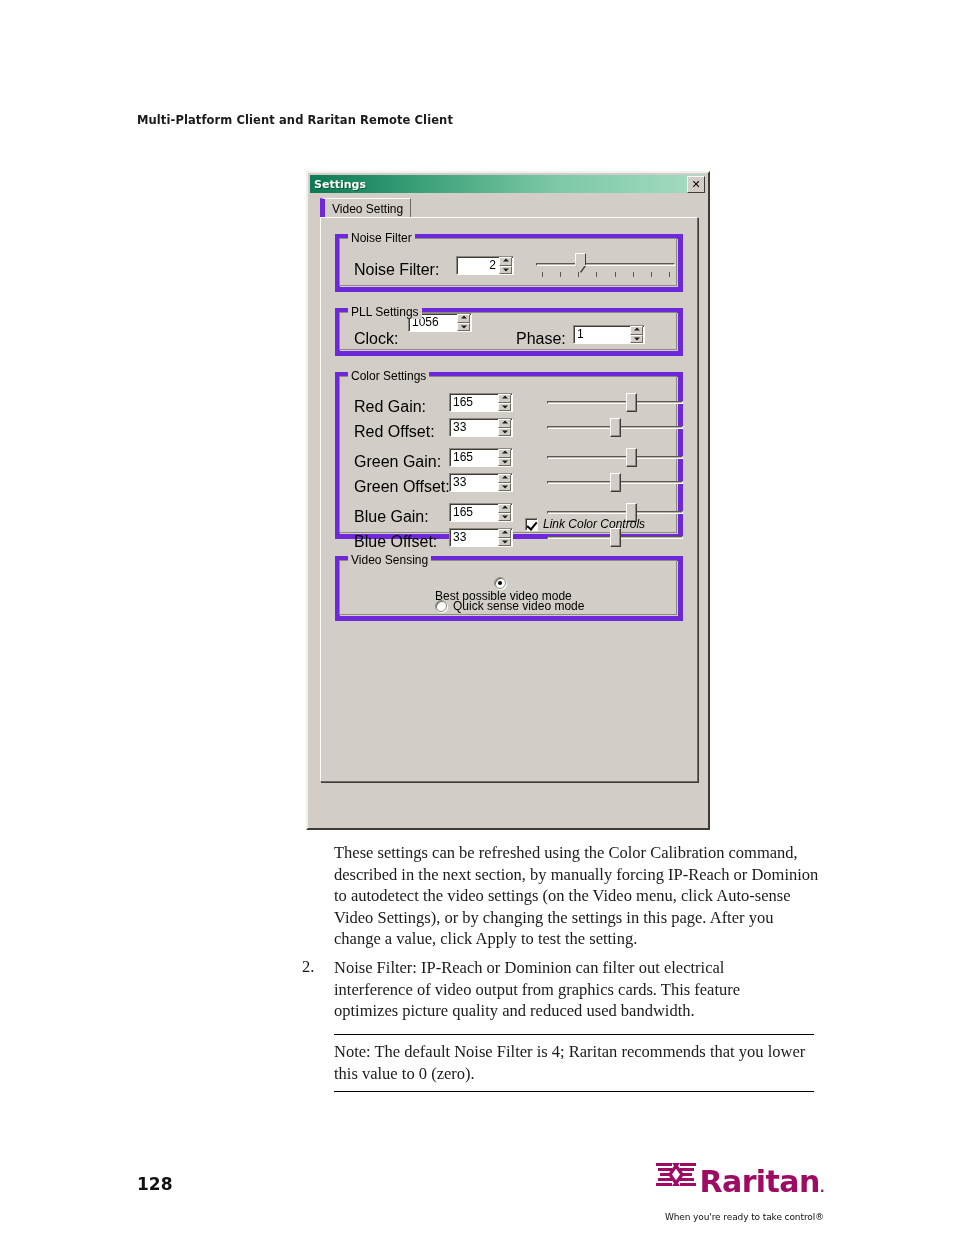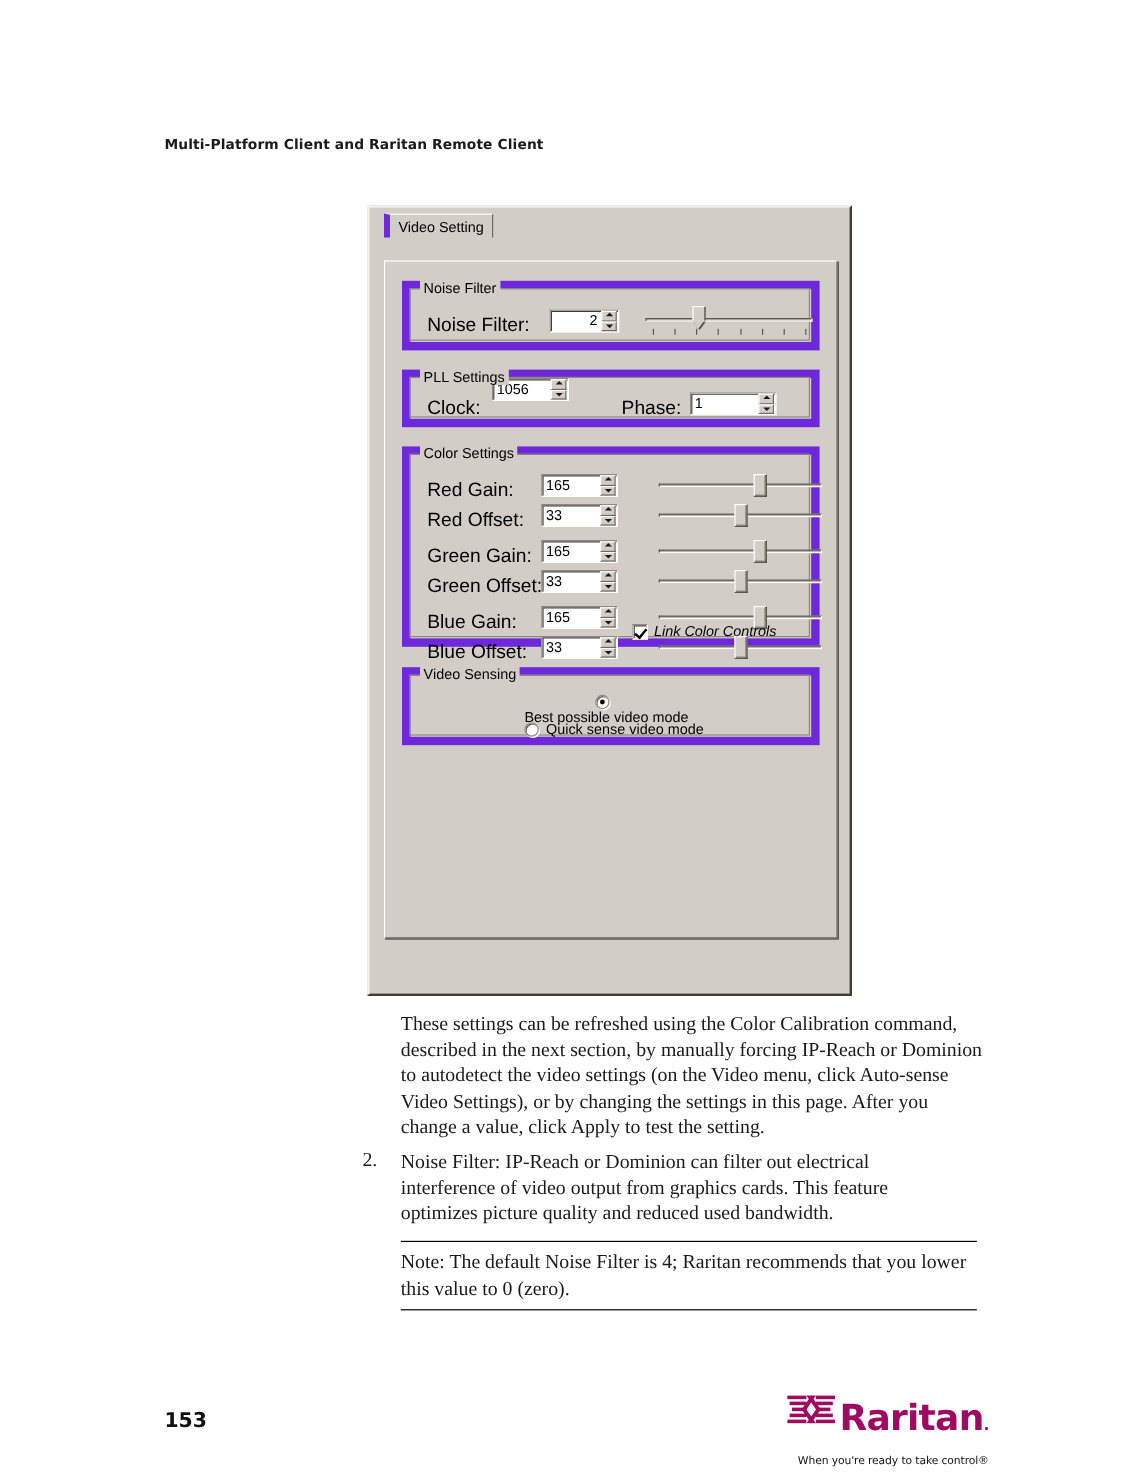--- a/index.html
+++ b/index.html
@@ -135,21 +135,21 @@
     border-left: 1px solid #fdfdfb;
     border-right: 1px solid #6e6a64;
     border-bottom: 1px solid #6e6a64;
     box-shadow: 1px 1px 0 #3f3c38;
     box-sizing: border-box;
   }
 
   
   .group {
     position: absolute;
-    border: 7px solid #6d28d9;
+    border: 5px solid #6d28d9;
     box-sizing: border-box;
   }
   .group-inner {
     position: absolute;
     left: -1px; top: -1px; right: 1px; bottom: 1px;
     border: 1px solid #8d8880;
     box-sizing: border-box;
     pointer-events: none;
   }
   .group-label {
@@ -339,20 +339,24 @@
   }
   .btn.default { outline: 1px solid #000; outline-offset: 1px; }
 </style>
 </head>
 <body>
 
 <div class="page-header">Multi-Platform Client and Raritan Remote Client</div>
 
 <div class="dialog">
 
+  <div class="titlebar">
+    <span class="ttl">Settings</span>
+    <div class="close-btn">✕</div>
+  </div>
 
   <div class="tabstrip">
     <div class="tab">
       <span>Video Setting</span>
     </div>
   </div>
 
   <div class="tabpage">
 
     <div class="group" style="left:14px; top:16px; right:14px; height:58px;">
@@ -511,21 +515,21 @@
     </div>
   </div>
 
 </div>
 
 <div class="body-text" id="para1">These settings can be refreshed using the Color Calibration command, described in the next section, by manually forcing IP-Reach or Dominion to autodetect the video settings (on the Video menu, click Auto-sense Video Settings), or by changing the settings in this page. After you change a value, click Apply to test the setting.</div>
 <div class="num">2.</div>
 <div class="body-text" id="item2">Noise Filter: IP-Reach or Dominion can filter out electrical interference of video output from graphics cards. This feature optimizes picture quality and reduced used bandwidth.</div>
 <div class="body-text" id="note">Note: The default Noise Filter is 4; Raritan recommends that you lower this value to 0 (zero).</div>
 
-<div class="page-number">153</div>
+<div class="page-number">128</div>
 <div class="logo-wrap">
   <div class="logo-row">
     <span class="logo-mark">
       <svg width="40" height="30" viewBox="0 0 40 30" aria-hidden="true">
         <g fill="#9e0b63">
           <rect x="0" y="3" width="16" height="3"></rect>
           <rect x="2" y="8" width="14" height="3"></rect>
           <rect x="4" y="13" width="12" height="3"></rect>
           <rect x="2" y="18" width="14" height="3"></rect>
           <rect x="0" y="23" width="16" height="3"></rect>

